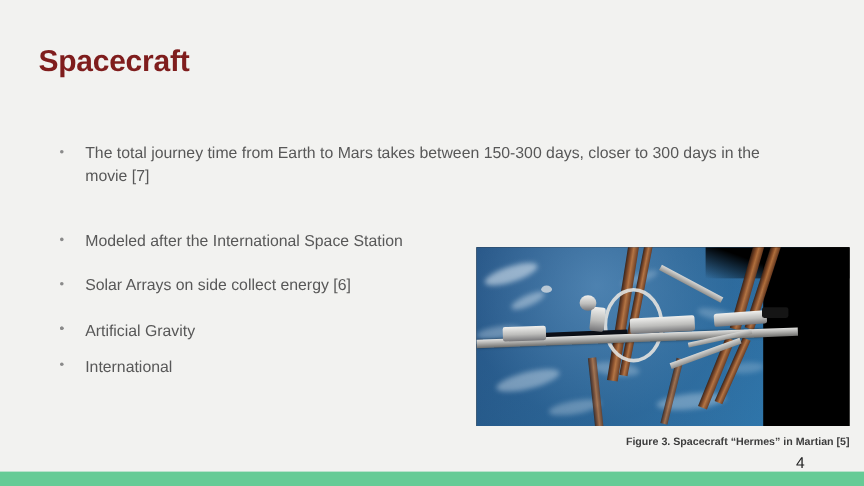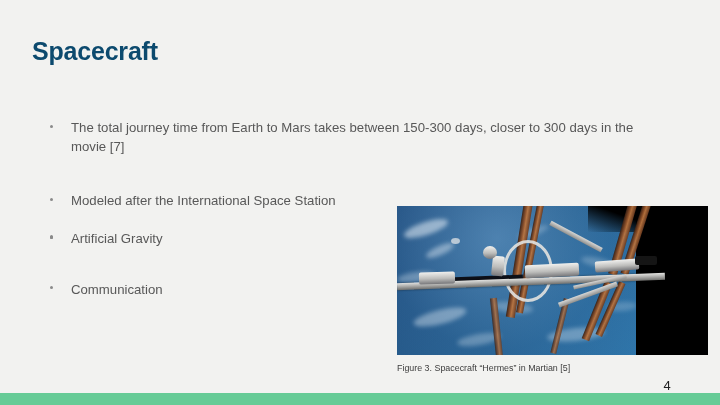--- a/index.html
+++ b/index.html
@@ -16,21 +16,21 @@
     font-family: "Liberation Sans", sans-serif;
   }
 
   
   #slide-title {
     position: absolute;
     left: 32px;
     top: 38px;
     font-size: 25px;
     font-weight: bold;
-    color: #0c4a6e;
+    color: #7f1d1d;
     letter-spacing: -0.2px;
     line-height: 1.1;
   }
 
   
   #bullet-list {
     position: absolute;
     left: 46px;
     top: 119px;
     width: 610px;
@@ -67,21 +67,21 @@
     width: 2.5px;
     height: 2.5px;
   }
   .bullet-text { display: inline; }
 
   
   #b0 { margin-bottom: 17px; }
   #b1 { margin-bottom: 18px; margin-top: 36px; }
   #b2 { margin-bottom: 19px; }
   #b3 { margin-bottom: 19px; }
-  #b4 { margin-bottom: 32px; }
+  #b4 { margin-bottom: 11px; }
   #b5 { margin-bottom: 18px; }
 
   
   #figure-block {
     position: absolute;
     left: 397px;
     top: 206px;
     width: 311px;
   }
   #figure-image {
@@ -207,23 +207,24 @@
     border-radius: 50%;
     background: #cfd7de;
     opacity: .85;
   }
 
   #figure-caption {
     position: absolute;
     left: 397px;
     top: 363px;
     width: 311px;
-    text-align: left;
+    text-align: right;
     font-size: 8.9px;
     color: #3d3d3d;
+    font-weight: bold;
   }
 
   
   #page-number {
     position: absolute;
     left: 655px;
     top: 378px;
     width: 24px;
     text-align: center;
     font-size: 13px;
@@ -254,34 +255,35 @@
       <span class="bullet-text">The total journey time from Earth to Mars takes between 150-300 days, closer to 300 days in the movie [7]</span>
     </div>
 
     <div class="bullet-row level1" id="b1">
       <span class="dot"></span>
       <span class="bullet-text">Modeled after the International Space Station</span>
     </div>
 
     <div class="bullet-row level1" id="b2">
       <span class="dot"></span>
+      <span class="bullet-text">Solar Arrays on side collect energy [6]</span>
     </div>
 
     <div class="bullet-row level1" id="b3">
       <span class="dot"></span>
     </div>
 
     <div class="bullet-row level1" id="b4">
       <span class="dot"></span>
       <span class="bullet-text">Artificial Gravity</span>
     </div>
 
     <div class="bullet-row level1" id="b5">
       <span class="dot"></span>
-      <span class="bullet-text">Communication</span>
+      <span class="bullet-text">International</span>
     </div>
 
 
   </div>
 
   <div id="figure-block">
     <div id="figure-image">
       <div class="earth-globe"></div>
       <div class="cloud c1"></div>
       <div class="cloud c2"></div>

